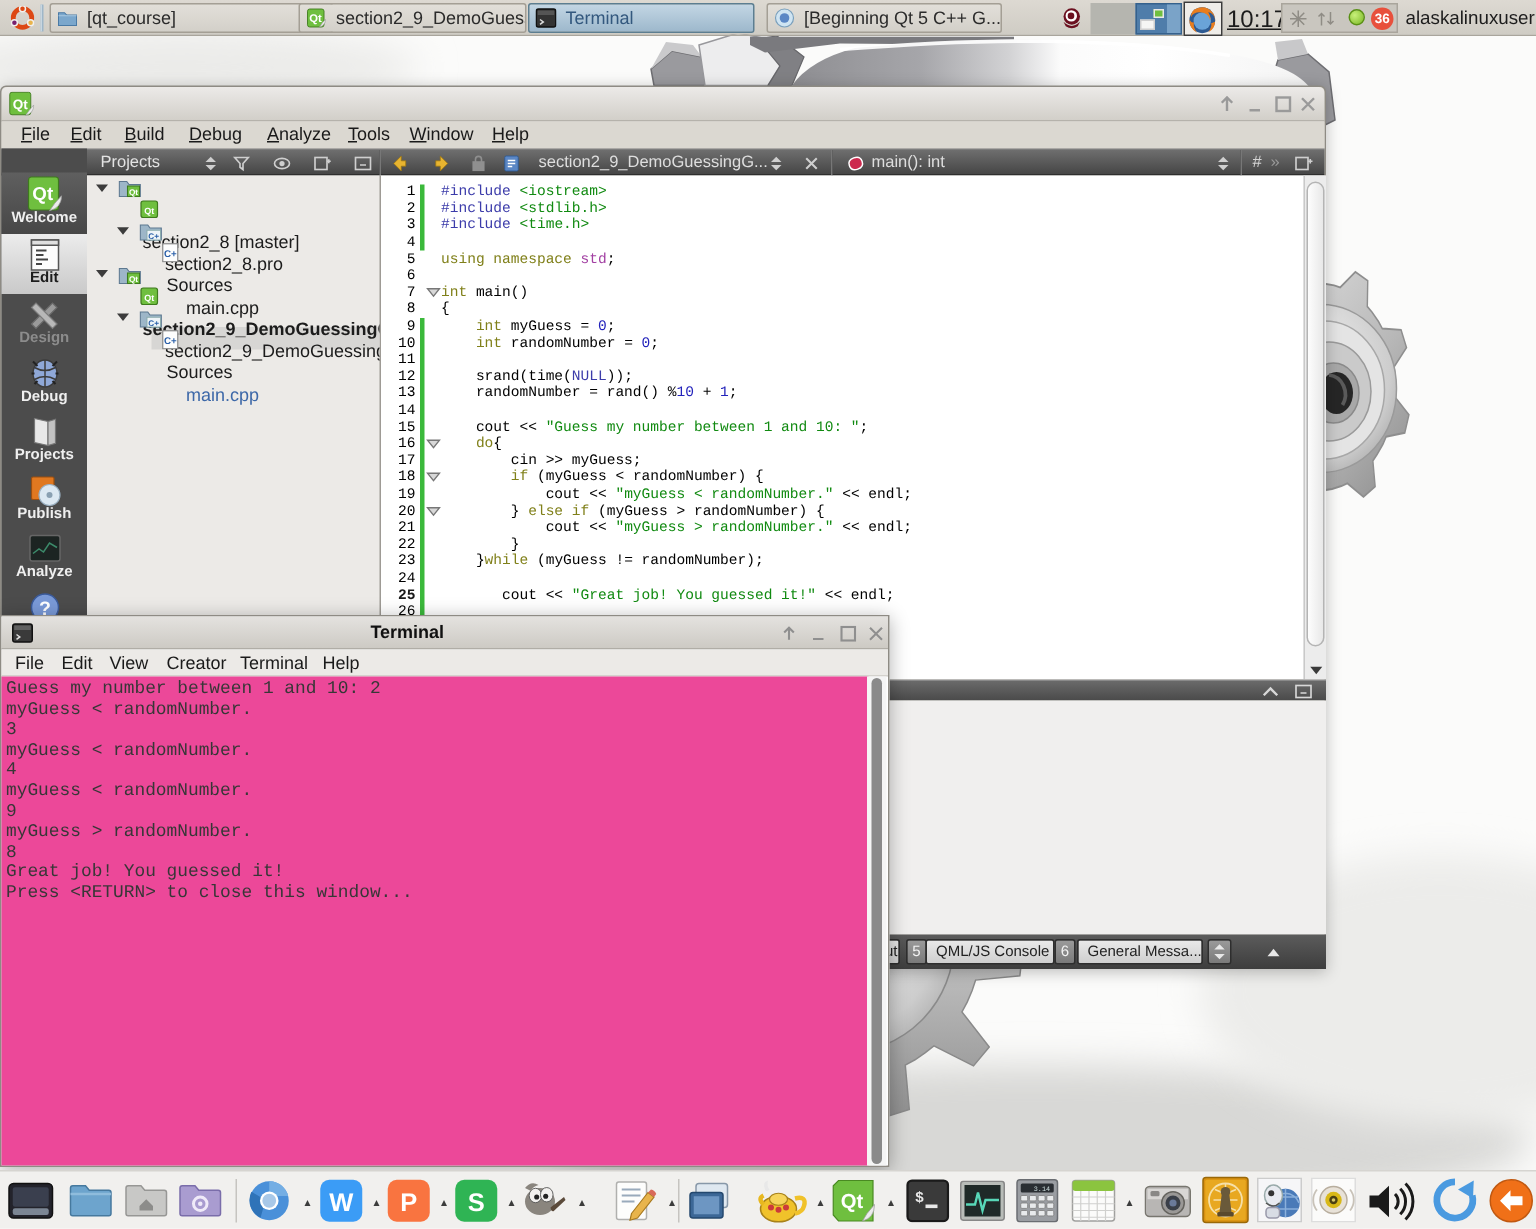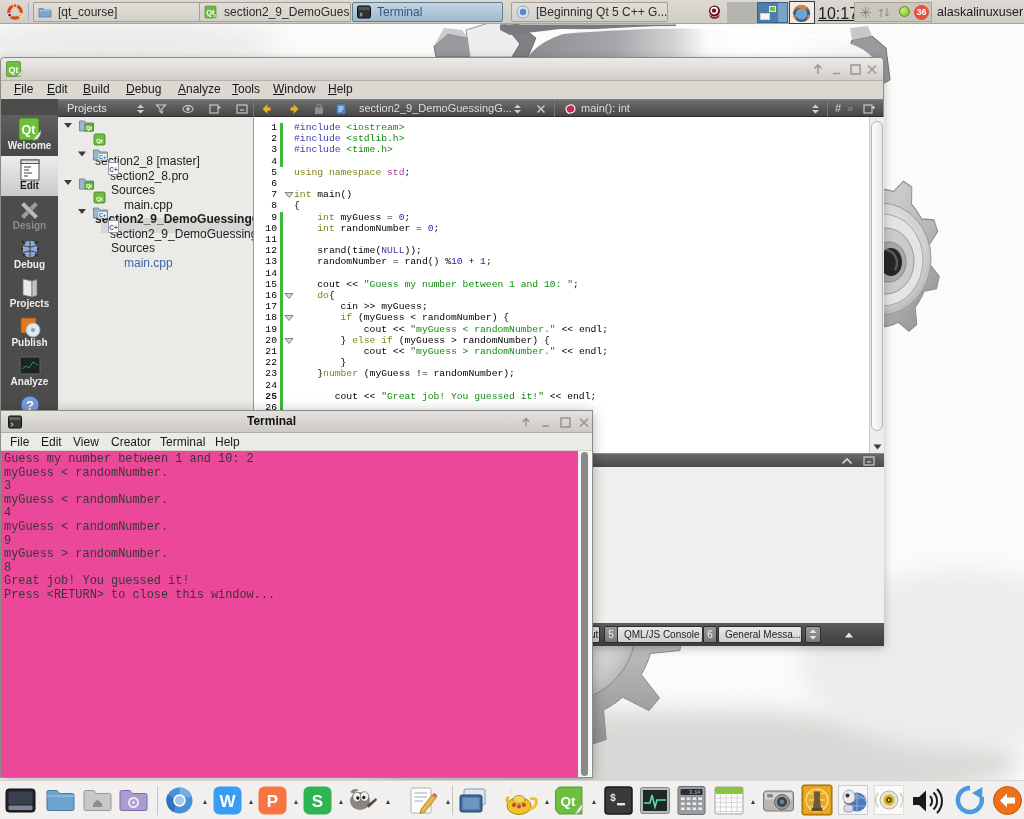--- a/index.html
+++ b/index.html
@@ -397,21 +397,21 @@
     randomNumber = rand() %<span class="num">10</span> + <span class="num">1</span>;
 
     cout &lt;&lt; <span class="str">"Guess my number between 1 and 10: "</span>;
     <span class="kw">do</span>{
         cin &gt;&gt; myGuess;
         <span class="kw">if</span> (myGuess &lt; randomNumber) {
             cout &lt;&lt; <span class="str">"myGuess &lt; randomNumber."</span> &lt;&lt; endl;
         } <span class="kw">else if</span> (myGuess &gt; randomNumber) {
             cout &lt;&lt; <span class="str">"myGuess &gt; randomNumber."</span> &lt;&lt; endl;
         }
-    }<span class="kw">number</span> (myGuess != randomNumber);
+    }<span class="kw">while</span> (myGuess != randomNumber);
 
        cout &lt;&lt; <span class="str">"Great job! You guessed it!"</span> &lt;&lt; endl;
 </pre>
       <div id="vscroll">
           <div id="vthumb"></div>
         <svg class="abs" style="left:3px;bottom:2px" width="9" height="8" viewBox="0 0 9 8" fill="#3a3a3a">
             <path d="M0.5 1.5 L8.5 1.5 L4.5 6.5 Z"></path>
           </svg>
       </div>
     </div>

